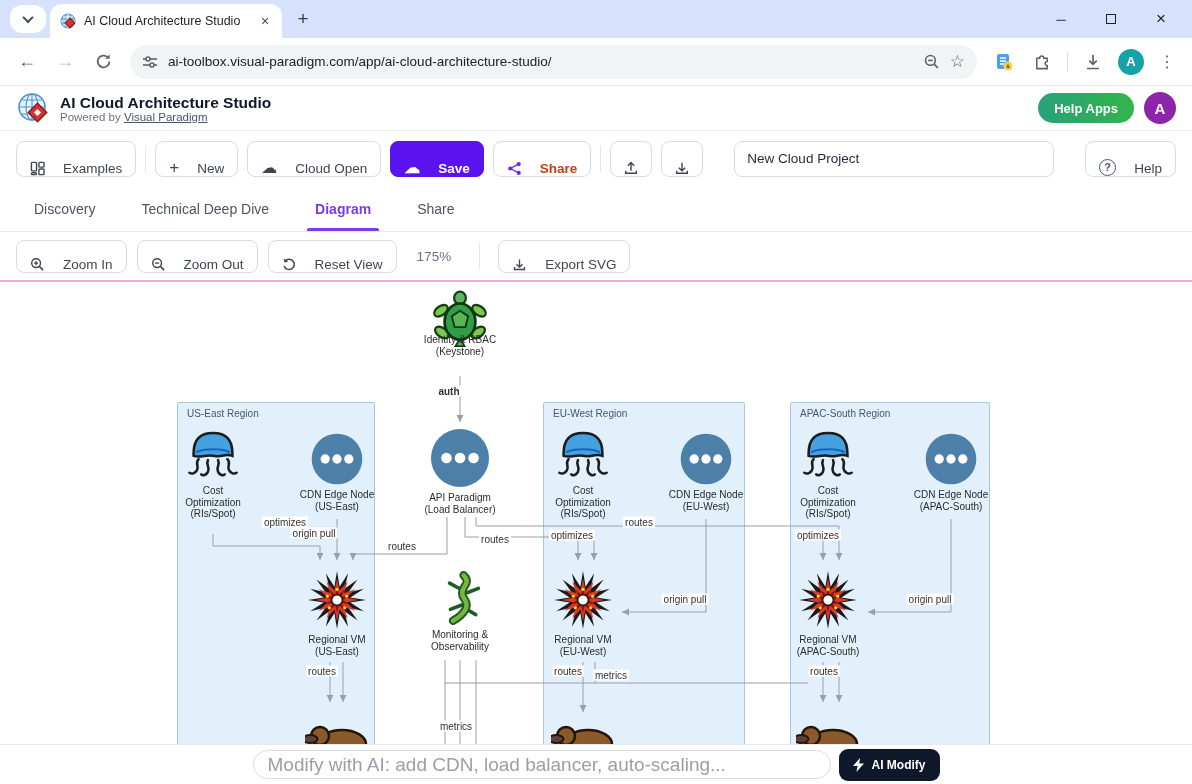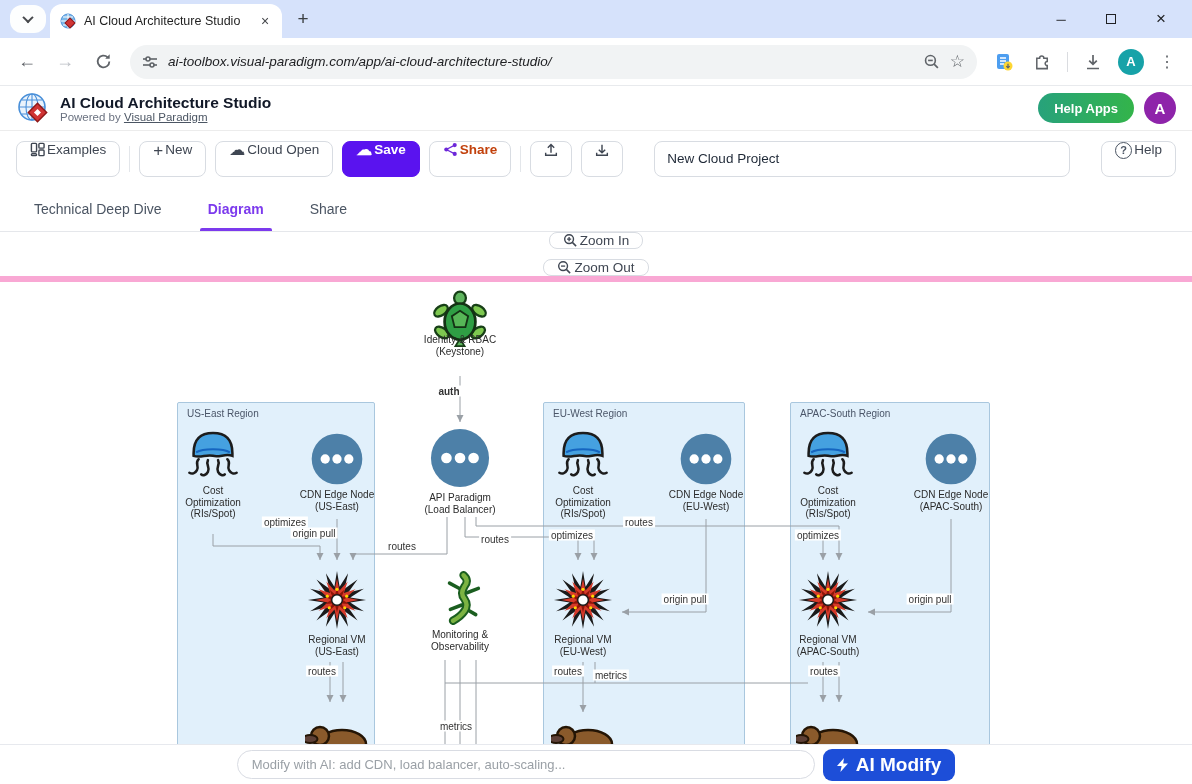--- a/index.html
+++ b/index.html
@@ -25,21 +25,21 @@
   .winbtn .sq { width:10px; height:10px; border:1.4px solid #202124; }
 
   
   .navbar { height:48px; background:#fff; display:flex; align-items:center; padding:0 10px; gap:4px;
     border-bottom:1px solid #e8eaed; }
   .navico { width:34px; height:34px; border-radius:50%; display:flex; align-items:center;
     justify-content:center; font-size:18px; color:#5f6368; cursor:pointer; }
   .navico.disabled { color:#bdc1c6; }
   .urlpill { flex:1; height:34px; background:#f1f3f4; border-radius:17px; display:flex; align-items:center;
     padding:0 12px; gap:10px; margin:0 6px; cursor:text; }
-  .urltext { flex:1; font-size:13.5px; color:#202124; white-space:nowrap; overflow:hidden;font-style:italic; }
+  .urltext { flex:1; font-size:13.5px; color:#202124; white-space:nowrap; overflow:hidden; }
   .pillico { display:flex; align-items:center; color:#5f6368; cursor:pointer; }
   .star { font-size:17px; color:#5f6368; }
   .vdiv { width:1px; height:20px; background:#dadce0; margin:0 4px; }
   .chromeavatar { width:26px; height:26px; border-radius:50%; background:#17a2a8; color:#fff; font-size:13px;
     font-weight:700; display:flex; align-items:center; justify-content:center; cursor:pointer; margin:0 4px; }
   .kebab { font-size:16px; color:#5f6368; width:30px; text-align:center; cursor:pointer; }
 
   
   .appheader { height:45px; background:#fff; border-bottom:1px solid #ececec; display:flex;
     align-items:center; padding:0 16px; gap:10px; }
@@ -47,21 +47,21 @@
   .poweredby { font-size:11.5px; color:#6b7280; }
   .poweredby a { color:#4b5563; text-decoration:underline; cursor:pointer; }
   .hspacer { flex:1; }
   .moreapps { height:30px; padding:0 16px; border:none; border-radius:15px; color:#fff; font-size:13px;
     font-weight:700; background:linear-gradient(90deg,#27a27b,#33b44a); cursor:pointer; }
   .appavatar { width:32px; height:32px; border-radius:50%; background:#8e24aa; color:#fff; font-size:15px;
     font-weight:700; display:flex; align-items:center; justify-content:center; cursor:pointer; }
 
   
   .apptoolbar { height:55px; display:flex; align-items:center; padding:0 16px; gap:9px; background:#fff; }
-  .btn { display:inline-flex; align-items:flex-start; gap:2px; height:36px; padding:0 13px;
+  .btn { display:inline-flex; align-items:flex-end; gap:18px; height:36px; padding:0 13px;
     border:1px solid #d8dce2; border-radius:8px; background:#fff; color:#3f4652; font-size:13.5px;
     cursor:pointer; white-space:nowrap; font-family:inherit; }
   .btn.primary { background:#5a13ef; border-color:#5a13ef; color:#fff; font-weight:700; }
   .btn.share { color:#c2410c; font-weight:600; }
   .btn.iconic { padding:0 12px; }
   .tdiv { width:1px; height:26px; background:#e3e6ea; }
   .plus { font-size:17px; color:#3f4652; line-height:1; }
   .cloudglyph { font-size:16px; line-height:1; }
   .projectinput { flex:1; height:36px; margin-left:22px; border:1px solid #d8dce2; border-radius:8px;
     padding:0 12px; font-size:13.5px; color:#1f2937; font-family:inherit; }
@@ -73,45 +73,45 @@
   .doctabs { height:46px; display:flex; align-items:stretch; padding:0 16px; gap:10px;
     border-bottom:1px solid #e5e7eb; background:#fff; }
   .doctab { display:flex; align-items:center; padding:0 18px; font-size:14px; color:#4b5563;
     cursor:pointer; position:relative; }
   .doctab.active { color:#7c3aed; font-weight:600; }
   .doctab.active::after { content:""; position:absolute; left:10px; right:10px; bottom:0; height:3px;
     background:#7c3aed; border-radius:2px 2px 0 0; }
 
   
   .zoomrow { height:50px; display:flex; align-items:center; padding:0 16px; gap:10px;
-    border-bottom:6px solid #f9a8d4; background:#fff;flex-direction:column; }
+    border-bottom:2px solid #f9a8d4; background:#fff; }
   .zbtn { height:33px; }
   .zoomlevel { font-size:13.5px; color:#6b7280; margin:0 10px; }
   .zdiv { width:1px; height:26px; background:#e3e6ea; margin:0 8px; }
 
   
   .canvas { position:relative; height:502px; background:#fff; overflow:hidden; }
   .region { position:absolute; background:#e1f0fb; border:1px solid #a9c7de; border-radius:2px; z-index:0; }
   .region-title { position:absolute; top:5px; left:9px; font-size:10px; color:#4a5568; }
   #edgesvg { position:absolute; left:0; top:0; z-index:1; }
   .edgelabel { position:absolute; transform:translate(-50%,-50%); font-size:10px; color:#333;
     background:#fff; padding:0 2px; white-space:nowrap; z-index:2; }
   .dnode { position:absolute; z-index:3; cursor:pointer; }
   .nodelabel { position:absolute; width:130px; margin-left:-65px; text-align:center; font-size:10px;
     line-height:11.5px; color:#2b2b2b; z-index:3; }
 
   
   .aibar { position:absolute; left:0; right:0; bottom:0; height:40px; background:#fff;
     border-top:1px solid #e7e9ee; display:flex; align-items:center; justify-content:center;
     gap:8px; z-index:10; }
   .aiinput { width:578px; height:29px; border:1px solid #d9dce3; border-radius:15px; padding:0 14px;
-    font-size:13px; color:#a16207; font-family:inherit; }
+    font-size:19px; color:#a16207; font-family:inherit; }
   .aiinput::placeholder { color:#9aa0a6; }
-  .aibtn { height:30px; padding:16px 14px; border:none; border-radius:9px; background:#1d4ed8; color:#fff;
-    font-size:19px; font-weight:600; display:flex; align-items:center; gap:7px; cursor:pointer;
+  .aibtn { height:30px; padding:16px 14px; border:none; border-radius:9px; background:#0f172a; color:#fff;
+    font-size:12px; font-weight:600; display:flex; align-items:center; gap:7px; cursor:pointer;
     font-family:inherit; }
 </style>
 </head>
 <body>
 
 <div class="titlebar">
   <div class="tab-search">
     <span class="chev"></span>
   </div>
   <div class="btab">
@@ -249,20 +249,21 @@
     </svg>
   </button>
   <input class="projectinput" value="New Cloud Project" style="">
   <button class="btn helpbtn">
     <span class="qmark">?</span>
     <span>Help</span>
   </button>
 </div>
 
 <div class="doctabs">
+  <div class="doctab">Discovery</div>
   <div class="doctab">Technical Deep Dive</div>
   <div class="doctab active">Diagram</div>
   <div class="doctab">Share</div>
 </div>
 
 <div class="zoomrow">
   <button class="btn zbtn">
     <svg width="15" height="15" viewBox="0 0 16 16">
       <circle cx="6.5" cy="6.5" r="4.7" fill="none" stroke="#3f4652" stroke-width="1.5"></circle>
       <line x1="10" y1="10" x2="14" y2="14" stroke="#3f4652" stroke-width="1.6"></line>
@@ -280,20 +281,26 @@
   </button>
   <button class="btn zbtn">
     <svg width="15" height="15" viewBox="0 0 16 16">
       <path d="M3.2 4.5 a5.5 5.5 0 1 1 -0.9 5" fill="none" stroke="#3f4652" stroke-width="1.6"></path>
       <polygon points="2.2,1.5 2.2,5.8 6.4,5.8" fill="#3f4652" transform="rotate(-12 3 4)"></polygon>
     </svg>
     <span>Reset View</span>
   </button>
   <span class="zoomlevel">175%</span>
   <div class="zdiv"></div>
+  <button class="btn zbtn">
+    <svg width="15" height="15" viewBox="0 0 18 18" stroke="#3f4652" stroke-width="1.6" fill="none">
+      <path d="M9 3 v9 M5.4 8.6 L9 12.2 12.6 8.6 M3 12 v3 h12 v-3"></path>
+    </svg>
+    <span>Export SVG</span>
+  </button>
 </div>
 
 <div class="canvas" id="canvas">
   <div class="aibar">
     <input class="aiinput" placeholder="Modify with AI: add CDN, load balancer, auto-scaling..." style="">
     <button class="aibtn">
       <svg width="12" height="14" viewBox="0 0 12 14">
         <polygon points="7,0 0,8 4.6,8 3.4,14 11,5.6 6.2,5.6" fill="#fff"></polygon>
       </svg>
       <span>AI Modify</span>

